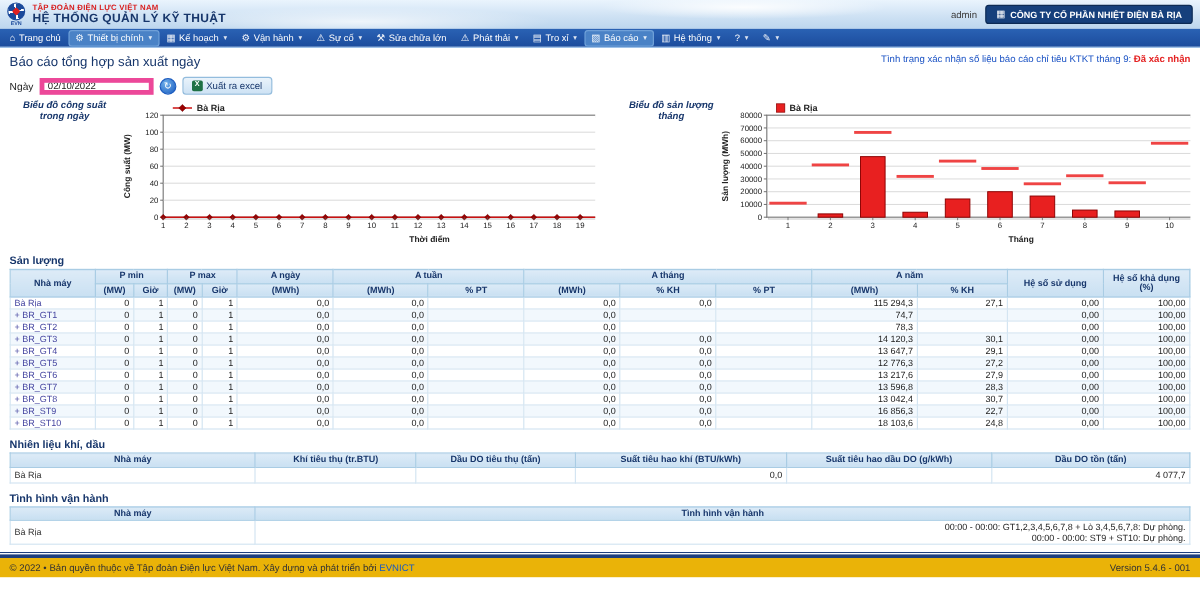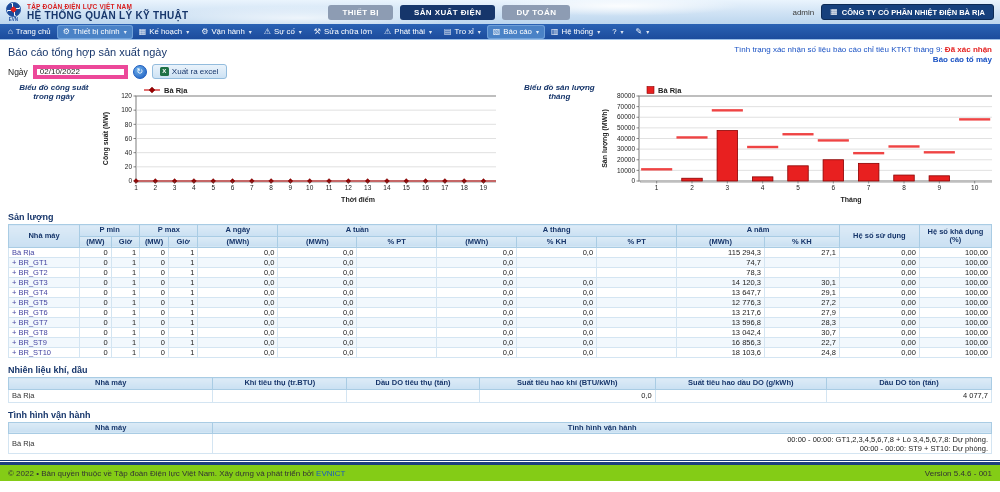--- a/index.html
+++ b/index.html
@@ -79,42 +79,37 @@
   tbody tr:nth-child(even) td{background:#f2f8fd}
   .fuel-table td,.op-table td{height:13px}
   .fuel-table td.name,.op-table td.name{color:#333;cursor:default}
   .op-table td.op-detail{text-align:right;height:20px;white-space:normal;line-height:9px}
   
   .footer-sep{margin-top:6px}
   .footer-sep .l1{height:1px;background:#1e3f7d}
   .footer-sep .l2{height:1px;background:#fff}
   .footer-sep .l3{height:3px;background:#1e3f7d}
   .footer{display:flex;justify-content:space-between;align-items:center;height:16px;
-    background:#84cc16;padding:0 8px;font-size:8px;color:#333}
+    background:#eab308;padding:0 8px;font-size:8px;color:#333}
   .footer a{color:#1a5bbf;cursor:pointer;text-decoration:none}
 </style>
 </head>
 <body>
 
 <div class="top-header">
   <div class="logo-wrap">
     <div class="logo-col">
       <div class="evn-logo"></div>
       <span>EVN</span>
     </div>
     <div class="brand">
       <span class="org">TẬP ĐOÀN ĐIỆN LỰC VIỆT NAM</span>
       <span class="sys">HỆ THỐNG QUẢN LÝ KỸ THUẬT</span>
     </div>
   </div>
-  <div class="modules">
-      <button class="module-btn">THIẾT BỊ</button>
-      <button class="module-btn active">SẢN XUẤT ĐIỆN</button>
-      <button class="module-btn">DỰ TOÁN</button>
-    </div>
   <div class="header-right">
     <span class="admin-label">admin</span>
     <button class="company-btn">
       <span class="b-icon">▦</span>
       <span>CÔNG TY CỔ PHẦN NHIỆT ĐIỆN BÀ RỊA</span>
     </button>
   </div>
 </div>
 
 <nav class="navbar">
@@ -188,21 +183,20 @@
         <button class="excel-btn">
           <span class="x-icon">X</span>
           <span class="x-lbl">Xuất ra excel</span>
         </button>
       </div>
     </div>
     <div class="info-right">
       <div class="info-confirm">
         <span>Tình trạng xác nhận số liệu báo cáo chỉ tiêu KTKT tháng 9: </span><b>Đã xác nhận</b>
       </div>
-      <div><a class="info-link">Báo cáo tổ máy</a></div>
     </div>
   </div>
 
   <div class="charts-row">
     <div class="chart-box" style="width:488px">
       <div class="chart-title">Biểu đồ công suất trong ngày</div>
       <svg id="chart-line" width="488" height="122">
           <rect x="37.5" y="14.5" width="444" height="85" fill="none" stroke="#cfcfcf" stroke-width="1"></rect>
           <rect x="36" y="13" width="444" height="85" fill="#fff" stroke="#7f7f7f" stroke-width="1"></rect>
           <line x1="33.5" y1="98" x2="36" y2="98" stroke="#555" stroke-width="0.7"></line>

